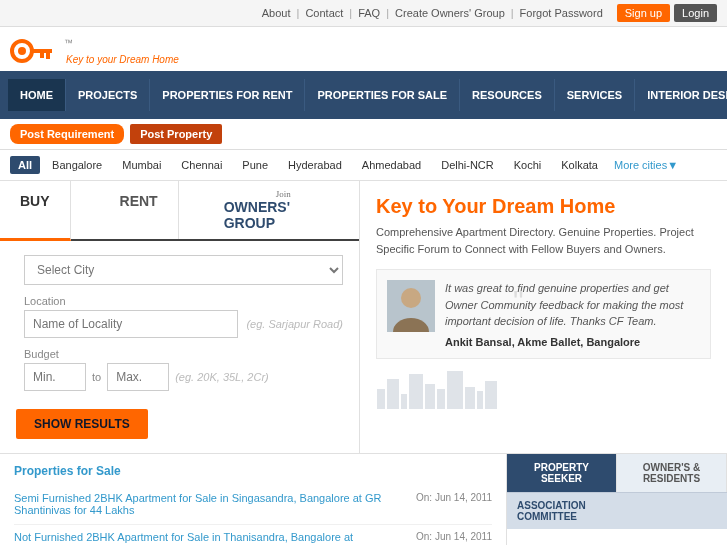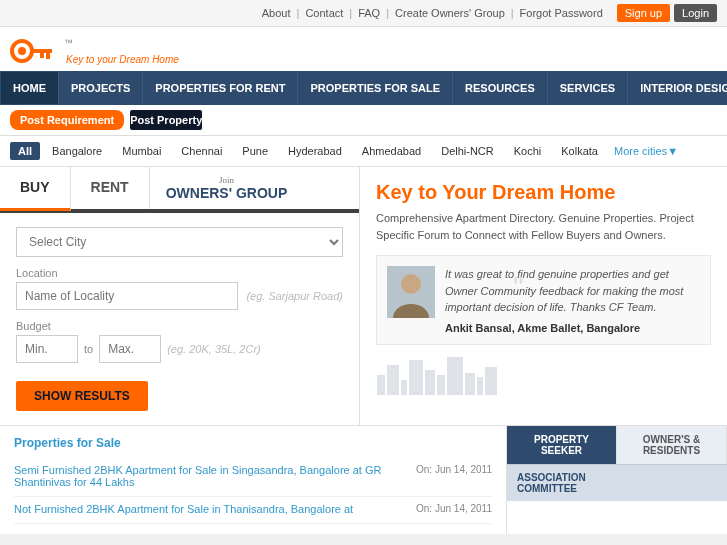--- a/index.html
+++ b/index.html
@@ -58,21 +58,21 @@
       font-style: italic;
       margin-top: 2px;
       margin-left: 2px;
     }
 
     
     .nav {
       background: #2e4b6e;
       display: flex;
       align-items: stretch;
-      padding: 1px;
+      padding: 8px;
     }
     .nav-item {
       color: #fff;
       font-size: 11px;
       font-weight: bold;
       padding: 10px 12px;
       text-transform: uppercase;
       cursor: pointer;
       white-space: nowrap;
       border-right: 1px solid #3a5a80;
@@ -91,24 +91,24 @@
       background: #ff6600;
       color: #fff;
       border: none;
       padding: 4px 10px;
       font-size: 11px;
       cursor: pointer;
       border-radius: 8px;
       font-weight: bold;
     }
     .btn-blue {
-      background: #0f172a;
+      background: #c2410c;
       color: #fff;
       border: none;
-      padding: 4px 0;
+      padding: 4px 10px;
       font-size: 11px;
       cursor: pointer;
       border-radius: 2px;
       font-weight: bold;
     }
 
     
     .city-tabs {
       background: #fff;
       padding: 6px 10px;
@@ -148,21 +148,22 @@
       width: 360px;
       min-width: 360px;
       background: #fff;
       border-right: 1px solid #e0e0e0;
     }
 
     
     .search-tabs {
       display: flex;
       align-items: stretch;
-      border-bottom: 4px solid #404040;
+      border-bottom: 2px solid #404040;
+      gap: 29px;
     }
     .search-tab {
       padding: 12px 20px;
       font-size: 14px;
       font-weight: bold;
       cursor: pointer;
       color: #555;
       text-transform: uppercase;
       border-right: 1px solid #e0e0e0;
     }
@@ -193,20 +194,21 @@
       color: #2e4b6e;
       text-transform: uppercase;
     }
 
     
     .search-form {
       padding: 14px 16px;
     }
     .form-group {
       margin-bottom: 10px;
+      margin-left: 8px;
     }
     .form-label {
       font-size: 11px;
       color: #888;
       margin-bottom: 3px;
       display: block;
     }
     .select-city {
       width: 100%;
       padding: 6px 8px;

